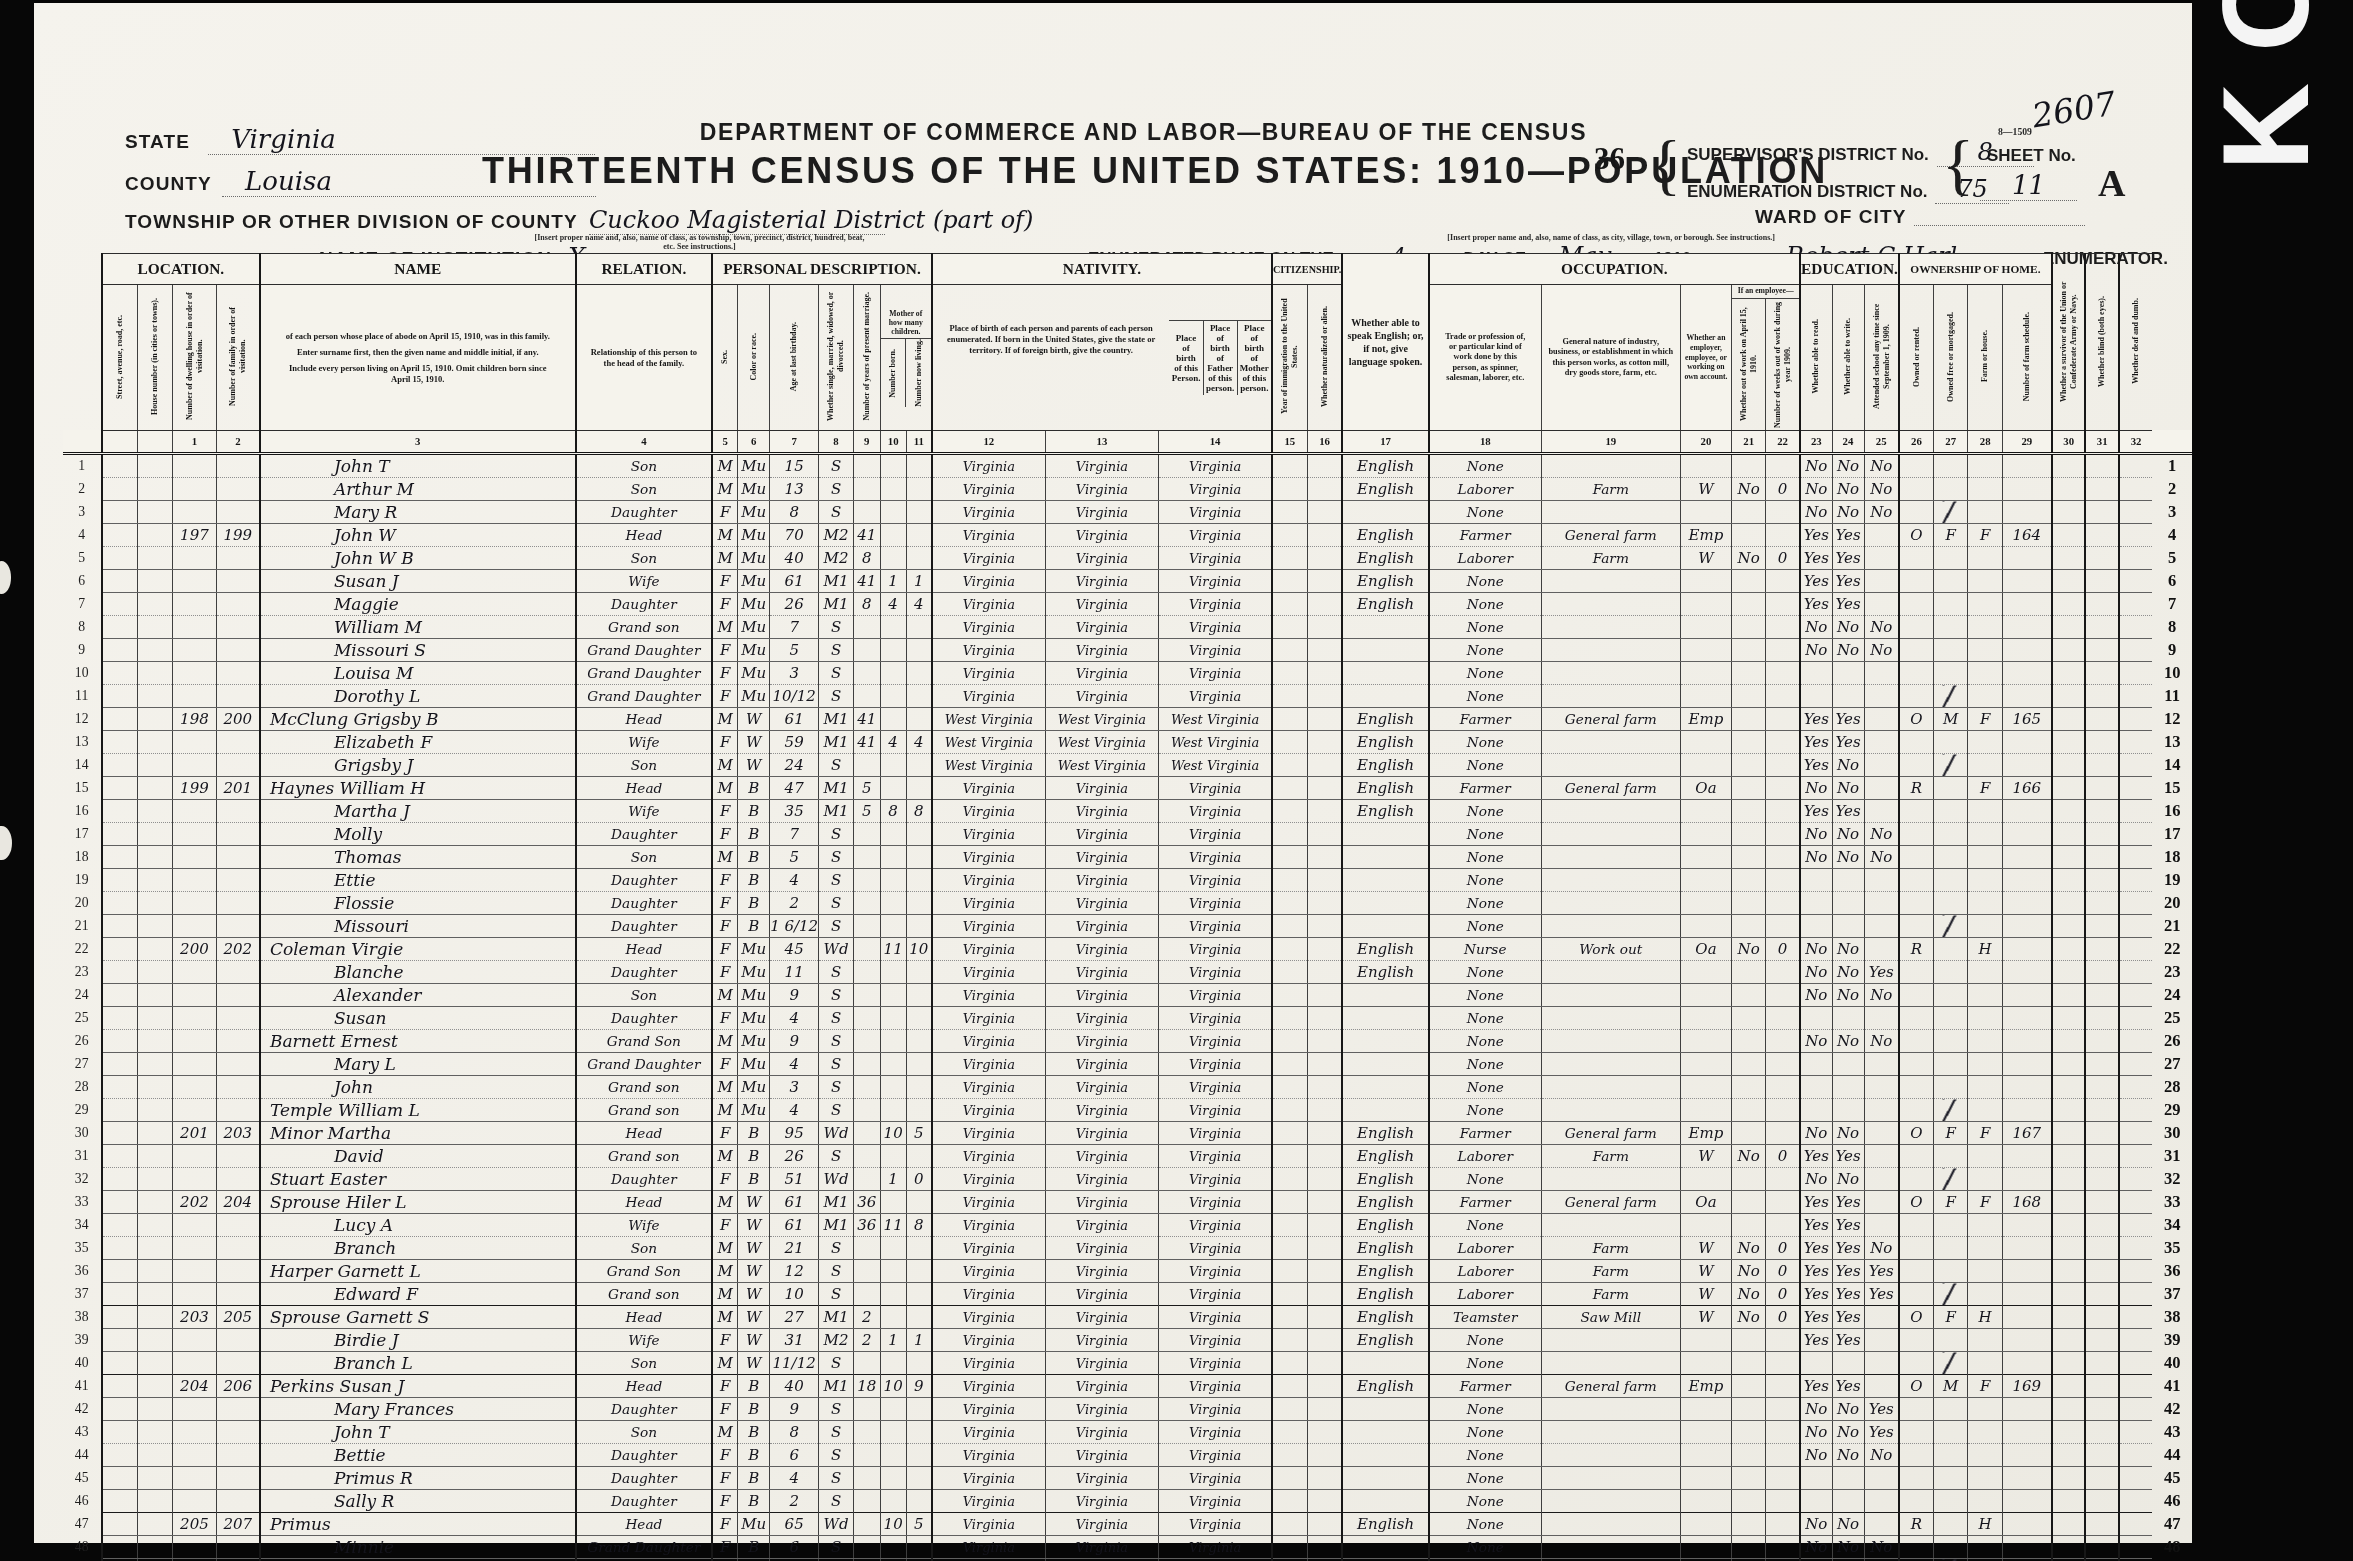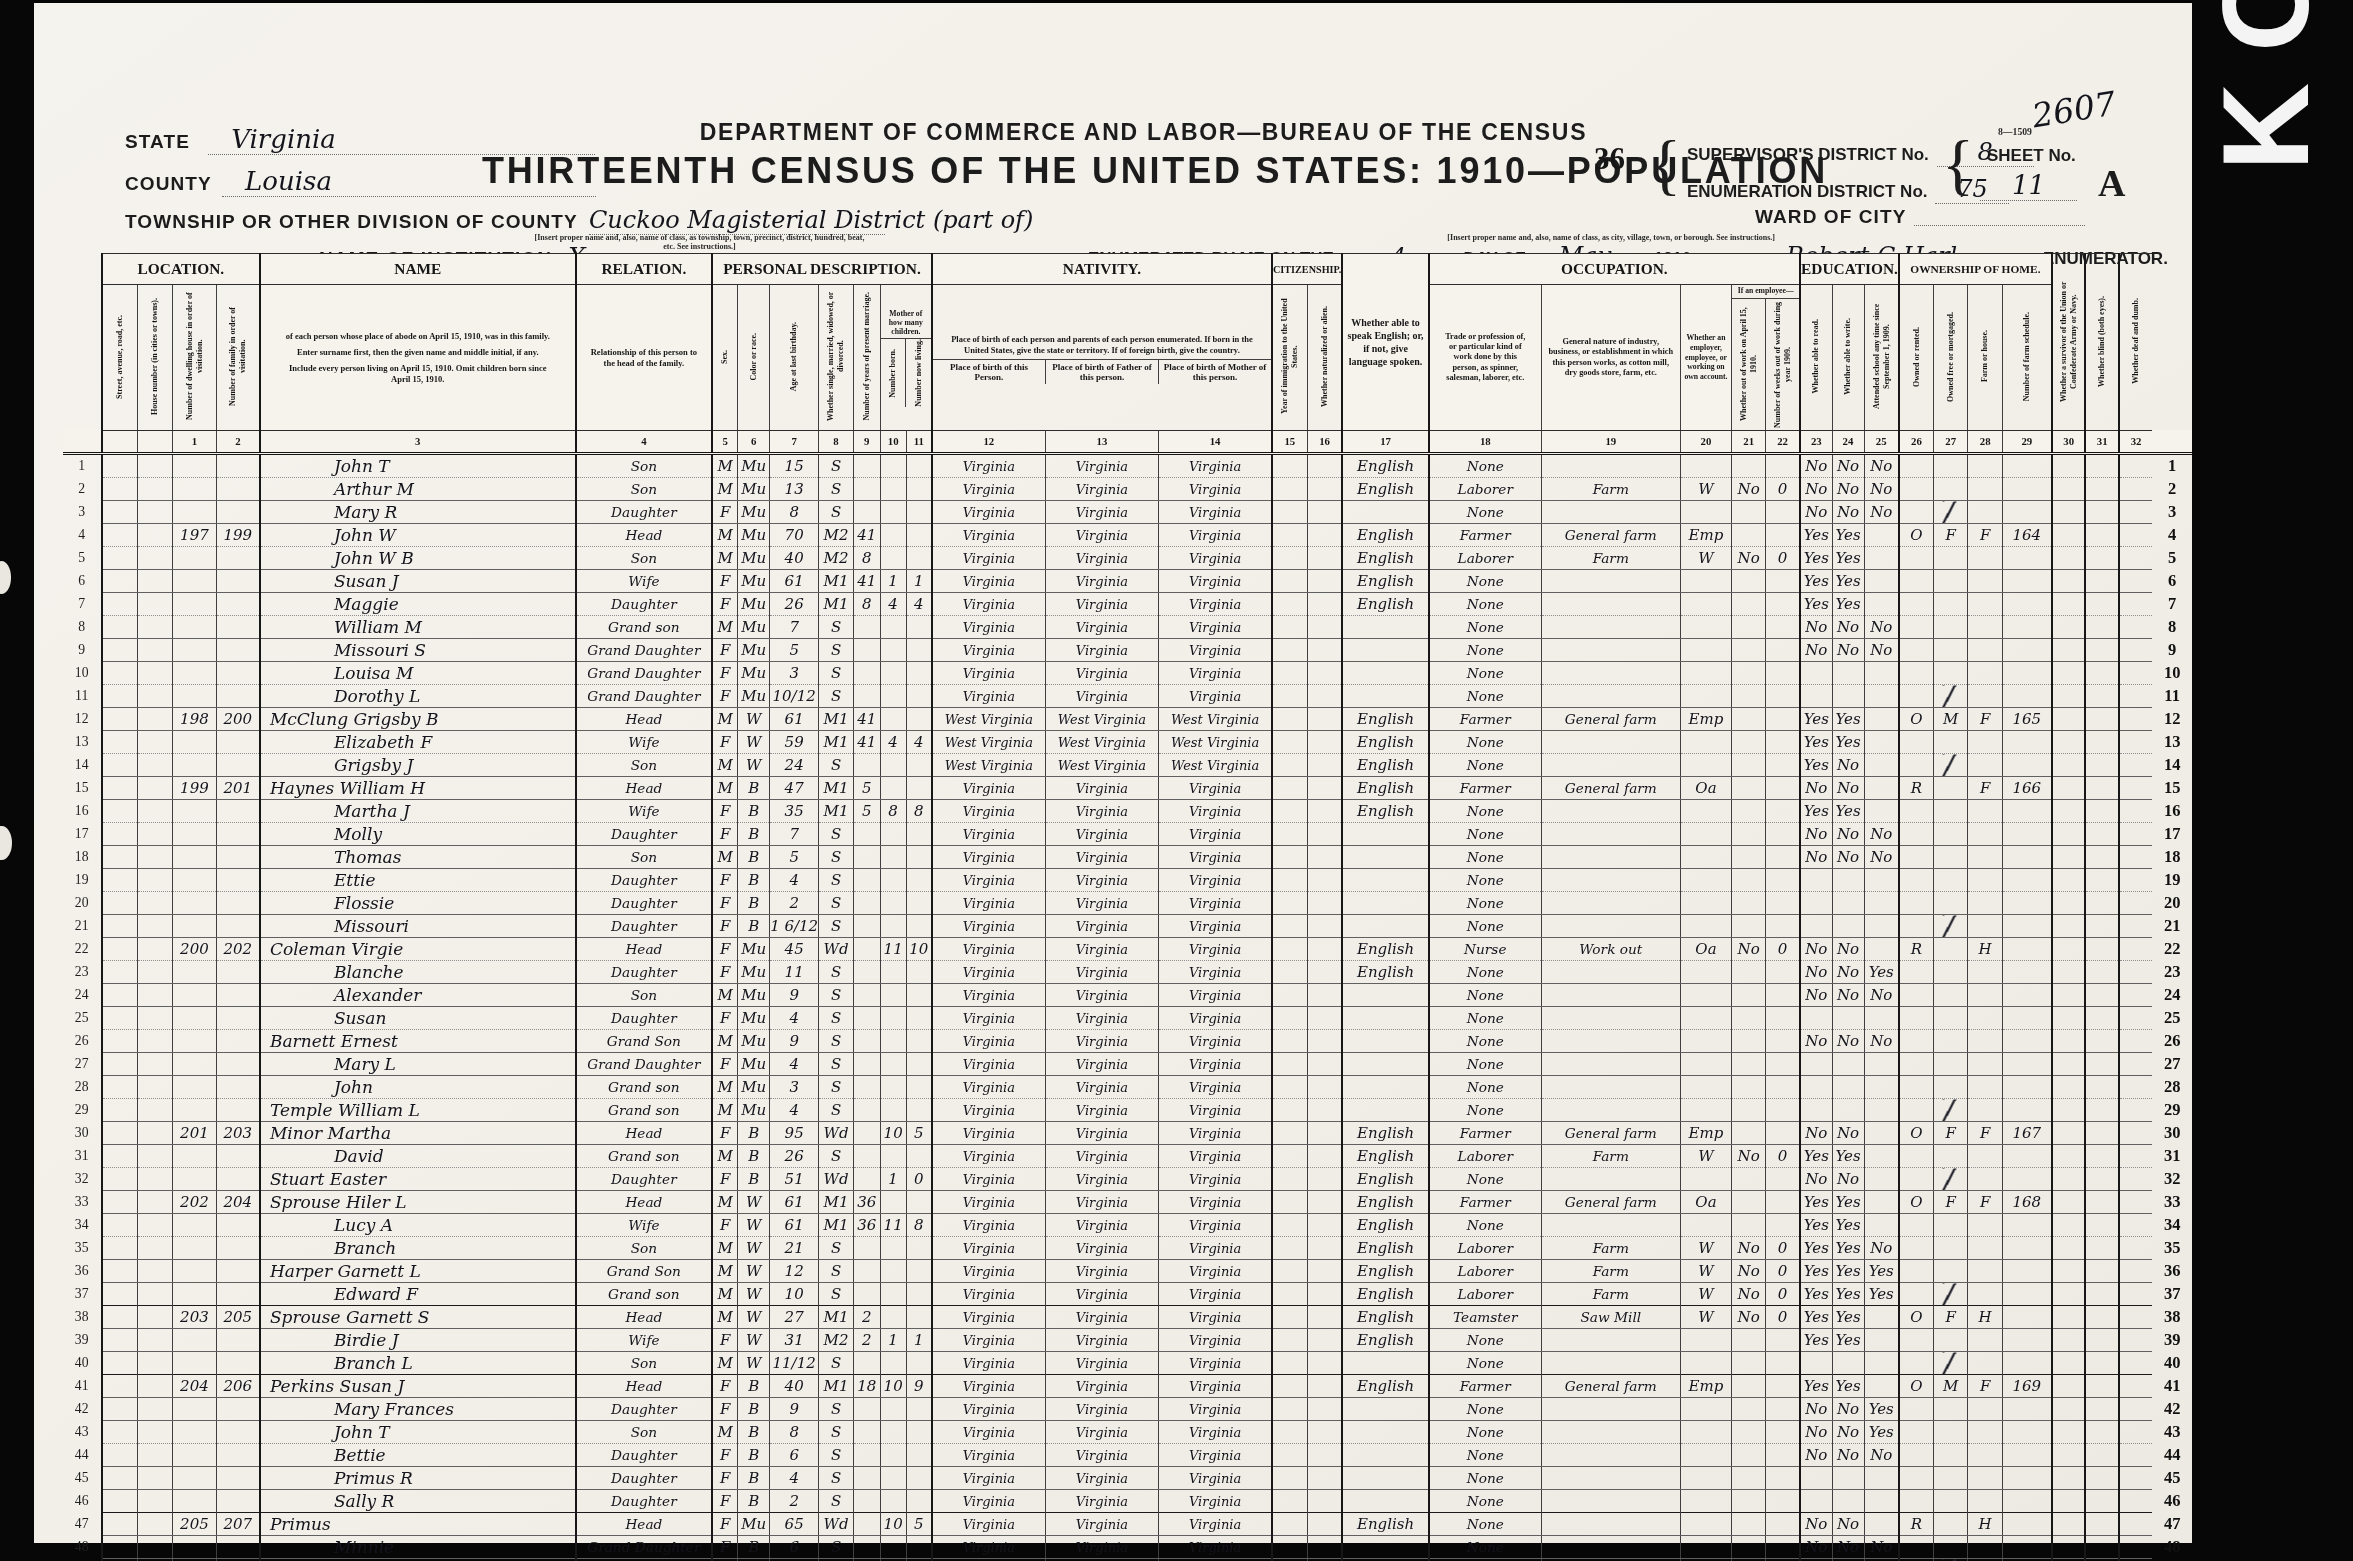--- a/index.html
+++ b/index.html
@@ -53,21 +53,21 @@
   tbody tr:last-child td{border-bottom:2.8px solid #141414;}
   .gut{border:none !important;background:transparent;font-family:"Liberation Serif",serif;}
   td.gut{font-size:13.7px;color:#1f1f1f;}
   td.gutR{font-size:16.5px;font-weight:bold;color:#111;}
   .slashmark{background:linear-gradient(118deg,transparent 45%,#22222c 45%,#22222c 51%,transparent 51%);}
   .subg{display:flex;flex-direction:column;height:100%;}
   .subg .top{font-size:7.7px;font-weight:bold;padding:1.7px 1.1px;line-height:1.15;}
   .subg .two{flex:1;display:flex;border-top:0.9px solid #3f3f3f;}
   .subg .two>div{flex:1;display:flex;align-items:center;justify-content:center;}
   .subg .two>div+div{border-left:0.9px solid #3f3f3f;}
-  .natcell{display:flex;flex-direction:column;height:100%;}
+  .natcell{display:flex;flex-direction:row;height:100%;}
   .natcell .ndesc{font-size:8.5px;font-weight:bold;padding:3.4px 10.2px 2.3px;line-height:1.3;}
   .natcell .nsub{flex:1;display:flex;border-top:0.9px solid #3f3f3f;align-items:center;}
   .natcell .nsub>div{flex:1;font-size:9px;font-weight:bold;padding:2.3px;align-self:center;}
   .natcell .nsub>div+div{border-left:0.9px solid #3f3f3f;}
   .engtxt{font-size:10px;font-weight:bold;line-height:1.3;padding:0 1px;}
 </style>
 </head>
 <body>
 <div id="stage">
 

